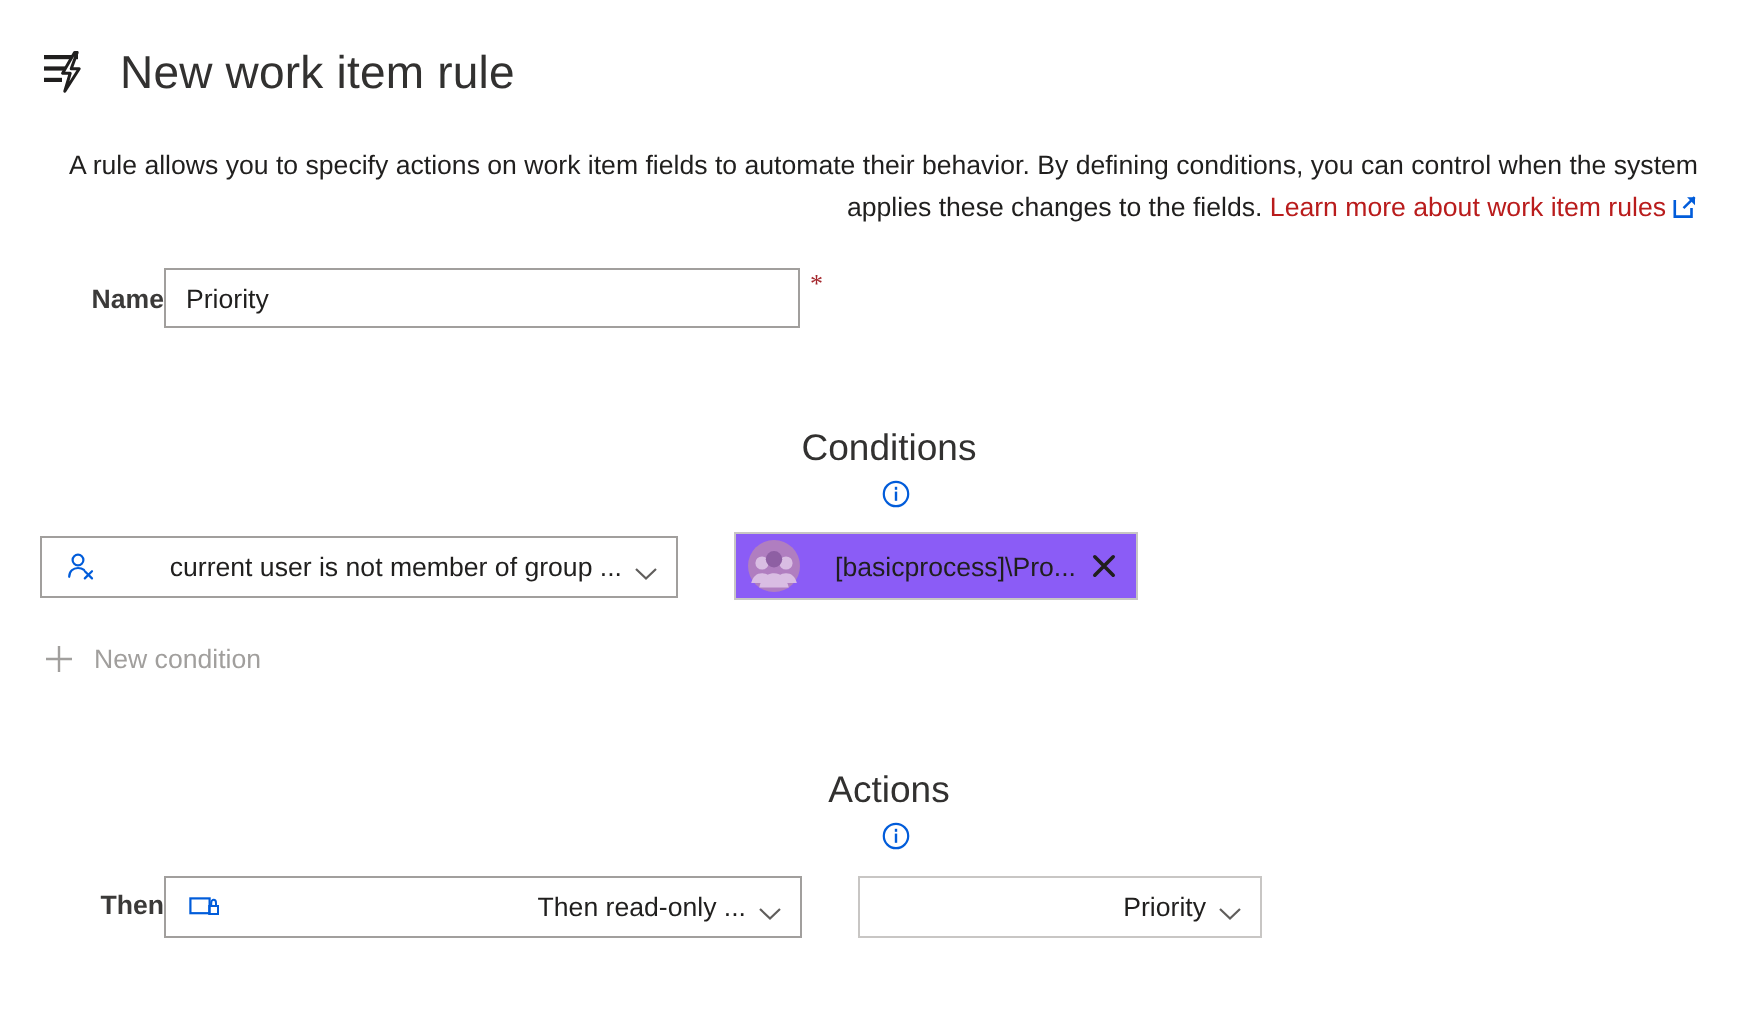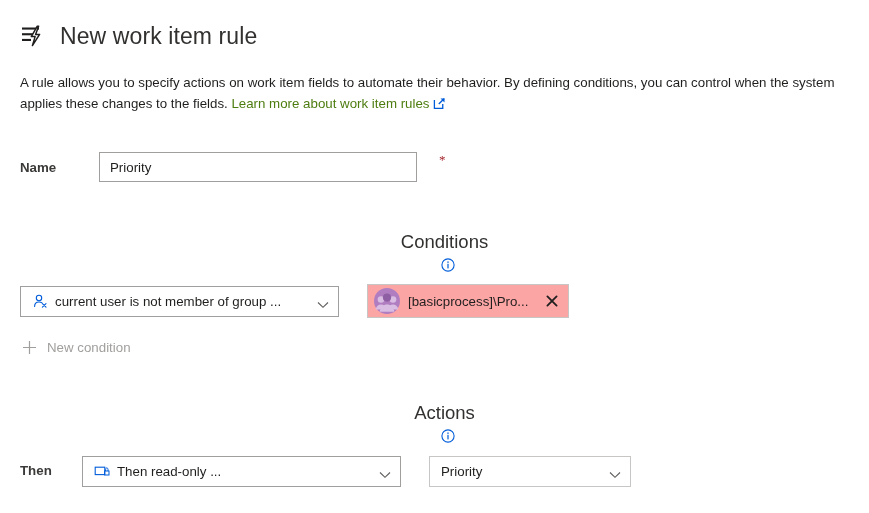--- a/index.html
+++ b/index.html
@@ -13,20 +13,21 @@
     font-family: "Liberation Sans", sans-serif;
     color: #1f1f1f;
     overflow: hidden;
     position: relative;
   }
   .page {
     padding: 0;
     position: relative;
     width: 869px;
     height: 513px;
+    text-align: right;
   }
 
   
   .header {
     display: flex;
     align-items: center;
     padding: 16px 0 0 20px;
     height: 40px;
   }
   .header-icon {
@@ -46,21 +47,21 @@
 
   
   .description {
     margin: 16px 20px 0 20px;
     font-size: 13.3px;
     line-height: 21px;
     color: #201f1e;
     max-width: 832px;
   }
   .description .link {
-    color: #4d7c0f;
+    color: #b91c1c;
     text-decoration: none;
     cursor: pointer;
   }
   .ext-link-icon {
     display: inline-block;
     vertical-align: -2px;
     width: 13px;
     height: 13px;
     margin-left: 3px;
   }
@@ -74,21 +75,21 @@
   .row-label {
     font-size: 13.3px;
     font-weight: bold;
     color: #3b3a39;
     width: 62px;
     flex: 0 0 auto;
     line-height: 32px;
     padding-top: 0px;
   }
 
-  .name-row { margin-top: 38px; gap: 17px; }
+  .name-row { margin-top: 20px; }
 
   .textbox {
     width: 318px;
     height: 30px;
     border: 1px solid #a19f9d;
     background: #ffffff;
     box-sizing: border-box;
     display: flex;
     align-items: center;
     padding: 0 10px;
@@ -164,21 +165,21 @@
     flex: 0 0 auto;
     margin-left: 6px;
     color: #605e5c;
   }
 
   
   .identity-box {
     width: 202px;
     height: 34px;
     border: 1px solid #c8c6c4;
-    background: #fca5a5;
+    background: #8b5cf6;
     box-sizing: border-box;
     display: flex;
     align-items: center;
     padding: 0 8px 0 6px;
     margin-left: 28px;
     font-size: 13.3px;
     color: #201f1e;
   }
   .avatar {
     width: 26px;

